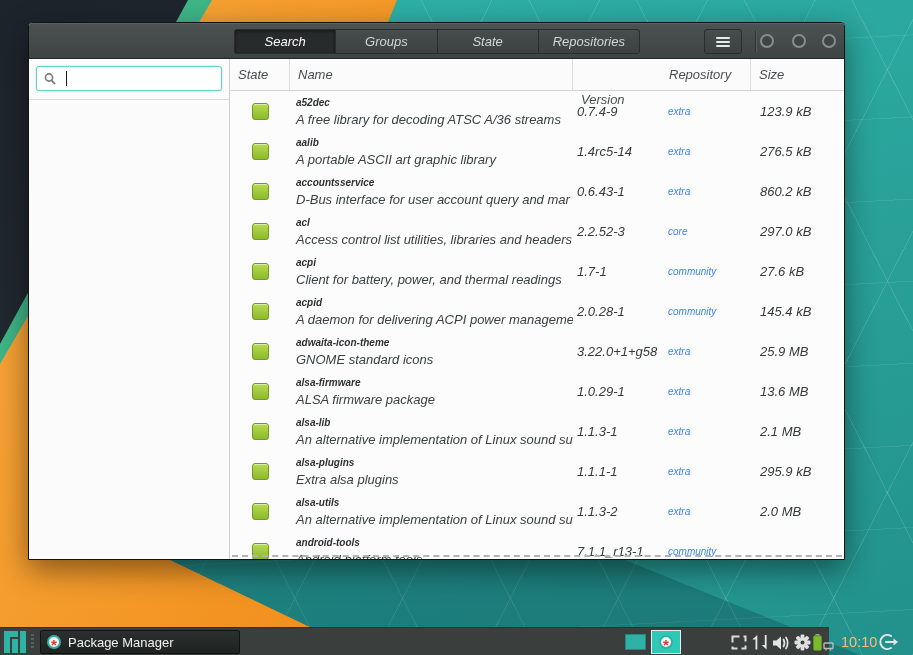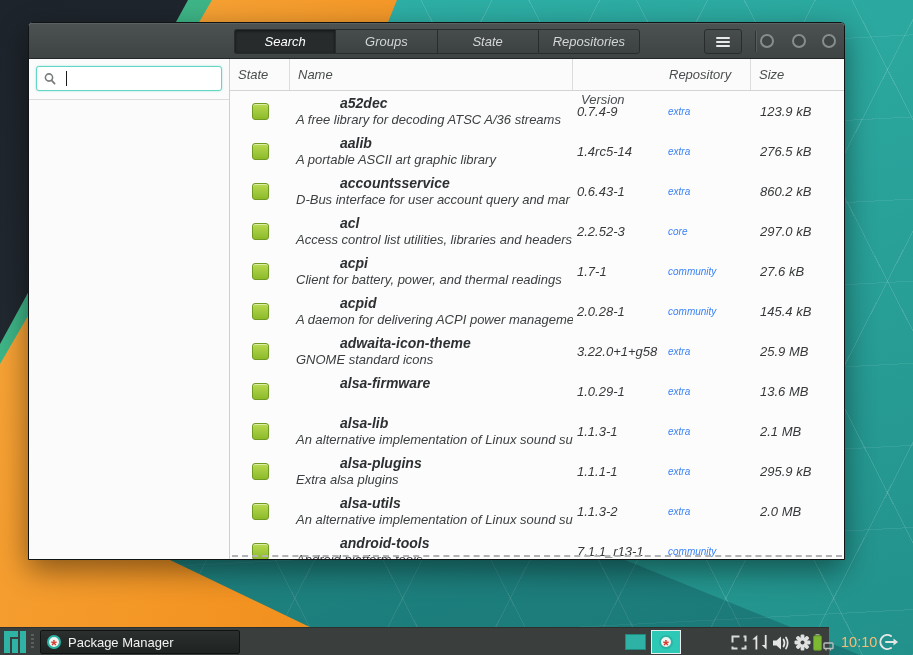--- a/index.html
+++ b/index.html
@@ -63,21 +63,21 @@
   .col-state{width:60px;flex:0 0 60px;} .col-name{width:283px;flex:0 0 283px;}
   .col-version{width:88px;flex:0 0 88px;margin-top:40px;} .col-repo{width:90px;flex:0 0 90px;}
   .col-size{flex:1;}
   .tbody { flex:1; overflow:hidden; position:relative; }
   .row { height:40px; display:flex; }
   .cell { overflow:hidden; white-space:nowrap; }
   .cell-state { width:60px; flex:0 0 60px; display:flex; align-items:center; justify-content:center; }
   .state-box { width:17px; height:17px; border-radius:3px; border:1px solid #6f9b20;
     background:linear-gradient(#b9da52,#8cba2b); box-shadow:inset 0 1px 0 rgba(255,255,255,.5); }
   .cell-name { width:283px; flex:0 0 283px; padding:4px 0 0 6px; }
-  .pkg-name { font-size:14px; font-weight:bold; color:#2d3032; line-height:16px;margin-left:44px; }
+  .pkg-name { font-size:10px; font-weight:bold; color:#2d3032; line-height:16px; }
   .pkg-desc { font-size:13px; color:#3c4042; line-height:17px; }
   .cell-version { width:88px; flex:0 0 88px; display:flex; align-items:center; padding-left:4px; font-size:13px; color:#36393b; }
   .cell-repo { width:90px; flex:0 0 90px; display:flex; align-items:center; padding-left:7px; font-size:10px; color:#3b82f6; }
   .cell-size { flex:1; display:flex; align-items:center; padding-left:9px; font-size:13px; color:#36393b; }
   .overshoot { position:absolute; left:2px; right:2px; bottom:2px; border-top:2px dashed #b3b3b3; }
 
   
   .taskbar { position:absolute; left:0; bottom:0; width:829px; height:28px;
     background:linear-gradient(#40444:3,#383c3b); background:#3a3e3d; border-top:1px solid #2c302f;padding-left:46px; }
   .mlogo { position:absolute; left:4px; top:3px; width:22px; height:22px; }
@@ -247,20 +247,21 @@
     <div class="cell cell-repo">extra</div>
     <div class="cell cell-size">25.9 MB</div>
   </div>
 
   <div class="row">
     <div class="cell cell-state">
       <span class="state-box"></span>
     </div>
     <div class="cell cell-name">
       <div class="pkg-name">alsa-firmware</div>
+      <div class="pkg-desc">ALSA firmware package</div>
     </div>
     <div class="cell cell-version">1.0.29-1</div>
     <div class="cell cell-repo">extra</div>
     <div class="cell cell-size">13.6 MB</div>
   </div>
 
   <div class="row">
     <div class="cell cell-state">
       <span class="state-box"></span>
     </div>

